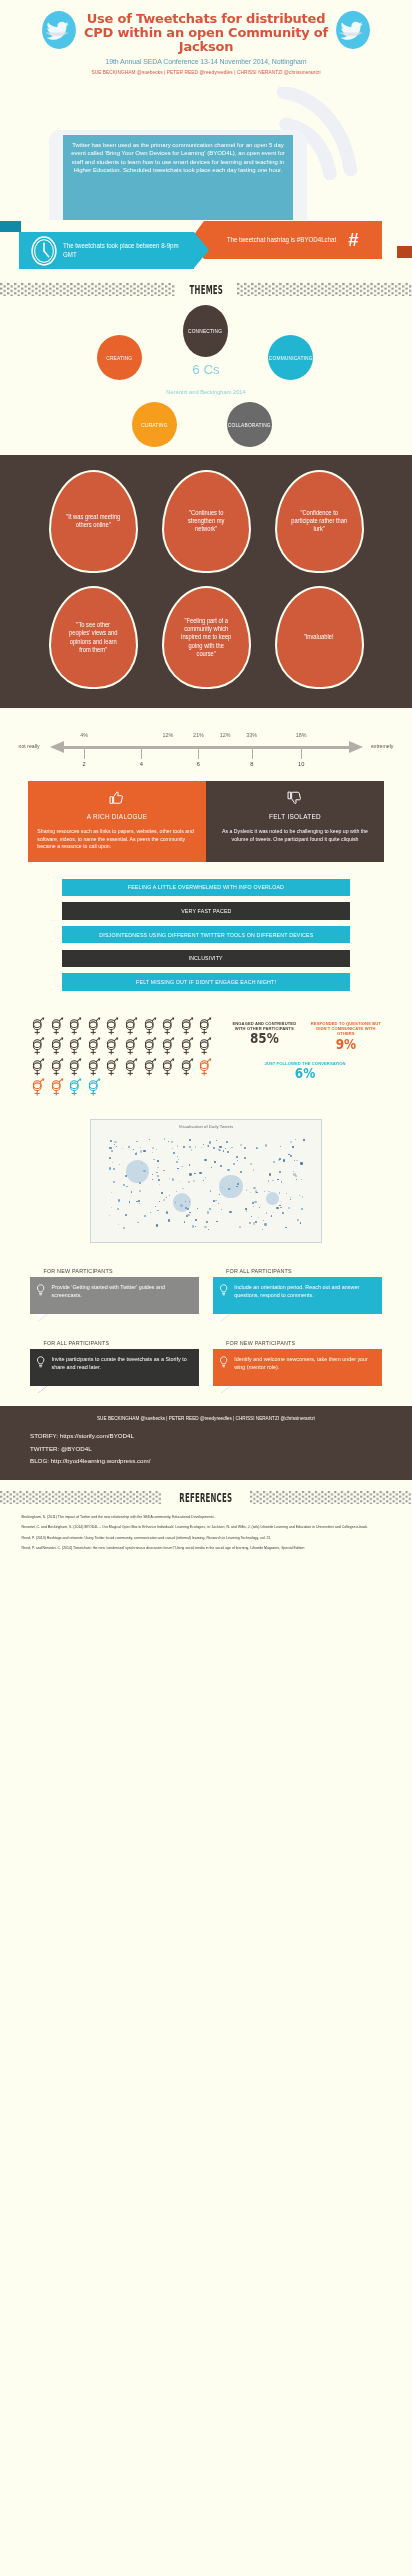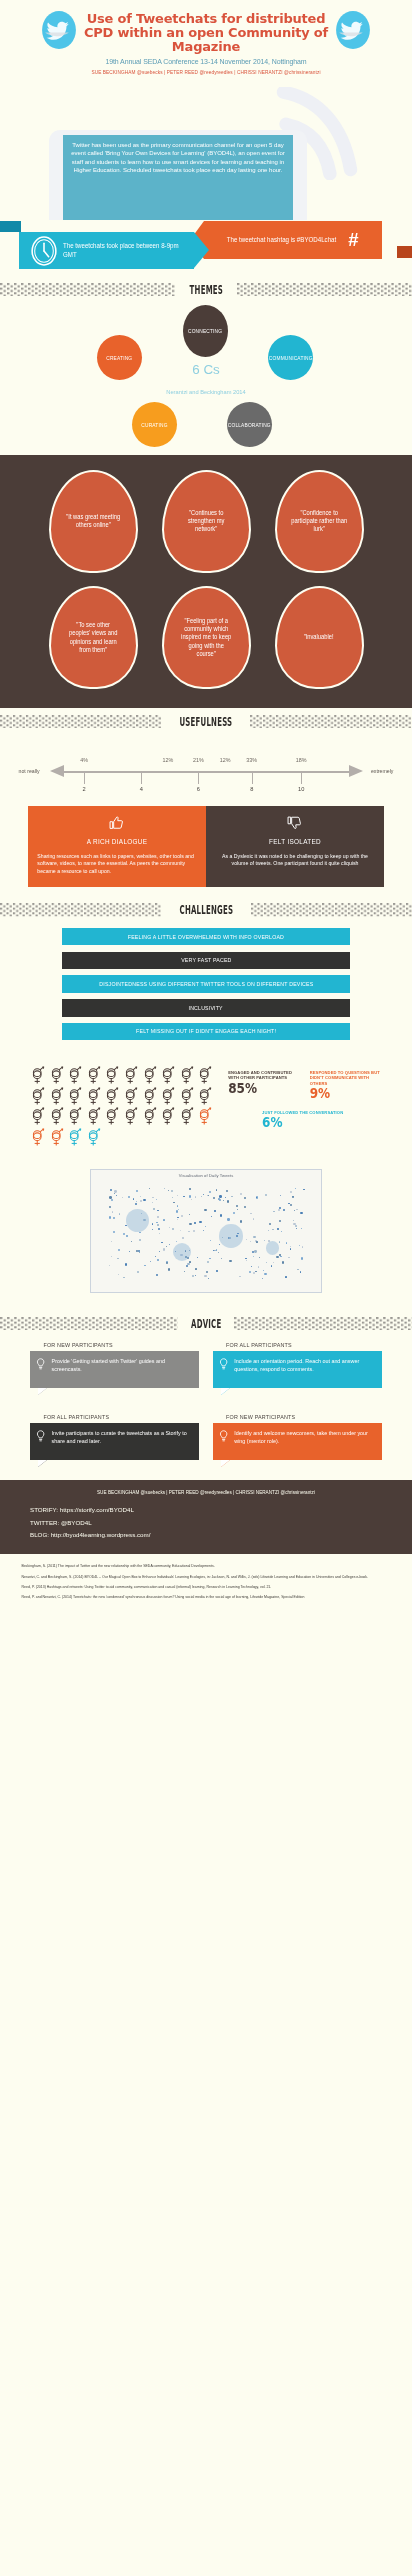--- a/index.html
+++ b/index.html
@@ -261,21 +261,21 @@
     padding: 0 5.2px;
   }
   .chal-bar span { transform: scaleX(0.92); display: block; }
 
   
   .participation { padding: 4.1px 0 11.3px; }
   .part-body { display: flex; padding: 9.3px 30px 0; gap: 7.2px; }
   .pictos { flex: 0 0 191px; display: flex; flex-wrap: wrap; gap: 2.1px 3.1px; }
   .picto { width: 15.5px; height: 18.5px; }
   .stats { flex: 1 1 auto; position: relative; padding-top: 4.1px; }
-  .stat { text-align: left; }
+  .stat { text-align: center; }
   .stat .slabel {
     font-family: "Liberation Sans Narrow", "Liberation Sans", sans-serif;
     font-size: 4.1px; line-height: 1.3; letter-spacing: 0.1px;
     font-weight: bold;
   }
   .stat .sval {
     font-family: "DejaVu Sans Condensed", "Liberation Sans Narrow", "Liberation Sans", sans-serif;
     font-size: 13.4px; font-weight: bold; line-height: 1.1; margin-top: 1px;
   }
   .stat-row { display: flex; gap: 9.3px; }
@@ -352,21 +352,21 @@
 
 <div class="header">
   <div class="header-row">
     <div class="tw-badge">
       <svg width="36" height="40" viewBox="0 0 70 78">
         <ellipse cx="35" cy="39" rx="33" ry="37" fill="#4ec4e8"></ellipse>
         <path d="M54 27c-1.6.7-3.3 1.2-5.1 1.4 1.8-1.1 3.2-2.8 3.9-4.9-1.7 1-3.6 1.8-5.6 2.2-1.6-1.7-3.9-2.8-6.5-2.8-4.9 0-8.9 4-8.9 8.9 0 .7.1 1.4.2 2-7.4-.4-14-3.9-18.4-9.3-.8 1.3-1.2 2.8-1.2 4.5 0 3.1 1.6 5.8 4 7.4-1.5 0-2.8-.4-4-1.1v.1c0 4.3 3.1 7.9 7.1 8.7-.7.2-1.5.3-2.3.3-.6 0-1.1-.1-1.7-.2 1.1 3.5 4.4 6.1 8.3 6.2-3 2.4-6.9 3.8-11 3.8-.7 0-1.4 0-2.1-.1 3.9 2.5 8.6 4 13.6 4 16.4 0 25.3-13.5 25.3-25.3v-1.2c1.8-1.3 3.3-2.9 4.4-4.6z" fill="#ffffff" opacity="0.92"></path>
         <path d="M8 44c6 5 18 9 32 6 6-1.3 11-3.6 14-6H8z" fill="#d9dde2" opacity="0.75"></path>
       </svg>
     </div>
-    <div class="title">Use of Tweetchats for distributed CPD within an open Community of Magazine</div>
+    <div class="title">Use of Tweetchats for distributed CPD within an open Community of Jackson</div>
     <div class="tw-badge">
       <svg width="36" height="40" viewBox="0 0 70 78">
         <ellipse cx="35" cy="39" rx="33" ry="37" fill="#4ec4e8"></ellipse>
         <path d="M54 27c-1.6.7-3.3 1.2-5.1 1.4 1.8-1.1 3.2-2.8 3.9-4.9-1.7 1-3.6 1.8-5.6 2.2-1.6-1.7-3.9-2.8-6.5-2.8-4.9 0-8.9 4-8.9 8.9 0 .7.1 1.4.2 2-7.4-.4-14-3.9-18.4-9.3-.8 1.3-1.2 2.8-1.2 4.5 0 3.1 1.6 5.8 4 7.4-1.5 0-2.8-.4-4-1.1v.1c0 4.3 3.1 7.9 7.1 8.7-.7.2-1.5.3-2.3.3-.6 0-1.1-.1-1.7-.2 1.1 3.5 4.4 6.1 8.3 6.2-3 2.4-6.9 3.8-11 3.8-.7 0-1.4 0-2.1-.1 3.9 2.5 8.6 4 13.6 4 16.4 0 25.3-13.5 25.3-25.3v-1.2c1.8-1.3 3.3-2.9 4.4-4.6z" fill="#ffffff" opacity="0.92"></path>
         <path d="M8 44c6 5 18 9 32 6 6-1.3 11-3.6 14-6H8z" fill="#d9dde2" opacity="0.75"></path>
       </svg>
     </div>
   </div>
   <div class="subtitle">19th Annual SEDA Conference 13-14 November 2014, Nottingham</div>
   <div class="authors">SUE BECKINGHAM @suebecks  |  PETER REED @reedyreedles  |  CHRISSI NERANTZI @chrissinerantzi</div>
@@ -459,33 +459,20 @@
     <div class="egg">
         <span>"Feeling part of a community which inspired me to keep going with the course"</span>
       </div>
     <div class="egg">
         <span>"Invaluable!</span>
       </div>
   </div>
 </div>
 
 <div class="usefulness">
-  <div class="sec-head">
-    <div class="dots">
-      <svg class="dots-svg" viewBox="0 0 300 26" preserveAspectRatio="none">
-          <rect width="300" height="26" fill="url(#dp1)"></rect>
-        </svg>
-    </div>
-    <h2>USEFULNESS</h2>
-    <div class="dots">
-      <svg class="dots-svg" viewBox="0 0 300 26" preserveAspectRatio="none">
-          <rect width="300" height="26" fill="url(#dp1)"></rect>
-        </svg>
-    </div>
-  </div>
 
   <div class="scale-wrap">
     <div class="end-lab left">not really</div>
     <div class="end-lab right">extremely</div>
     <div class="arrow-l"></div>
     <div class="arrow-r"></div>
     <div class="axis-line"></div>
     <div id="scale-marks">
         <div class="tick" style="left: 18%;"></div>
         <div class="tick-num" style="left: 18%;">2</div>
@@ -522,33 +509,20 @@
             <path d="M11 19l6 9c1.6.6 2.8-.4 2.6-2L19 21h7c1.4 0 2.3-1.2 2-2.5l-2.2-10C25.5 7.2 24.5 6.3 23.2 6.3H11V19zM4 6h5v13H4z" fill="none" stroke="#fff" stroke-width="1.9" stroke-linejoin="round"></path>
           </svg>
       </div>
       <h3>FELT ISOLATED</h3>
       <p>As a Dyslexic it was noted to be challenging to keep up with the volume of tweets. One participant found it quite cliquish</p>
     </div>
   </div>
 </div>
 
 <div class="challenges">
-  <div class="sec-head">
-    <div class="dots">
-      <svg class="dots-svg" viewBox="0 0 300 26" preserveAspectRatio="none">
-          <rect width="300" height="26" fill="url(#dp1)"></rect>
-        </svg>
-    </div>
-    <h2>CHALLENGES</h2>
-    <div class="dots">
-      <svg class="dots-svg" viewBox="0 0 300 26" preserveAspectRatio="none">
-          <rect width="300" height="26" fill="url(#dp1)"></rect>
-        </svg>
-    </div>
-  </div>
   <div class="chal-list" id="chal-list">
       <div class="chal-bar" style="background: rgb(34, 181, 209);">
         <span>FEELING A LITTLE OVERWHELMED WITH INFO OVERLOAD</span>
       </div>
       <div class="chal-bar" style="background: rgb(51, 51, 49);">
         <span>VERY FAST PACED</span>
       </div>
       <div class="chal-bar" style="background: rgb(34, 181, 209);">
         <span>DISJOINTEDNESS USING DIFFERENT TWITTER TOOLS ON DIFFERENT DEVICES</span>
       </div>
@@ -1092,33 +1066,20 @@
         <div class="viz-node" style="width: 1.3px; height: 1.3px; left: 76.8712%; top: 75.628%; background: rgb(159, 184, 204);"></div>
         <div class="viz-node" style="width: 23px; height: 23px; left: 14%; top: 26.1943%; background: rgba(110, 160, 205, 0.35);"></div>
         <div class="viz-node" style="width: 18.4px; height: 18.4px; left: 35%; top: 57.8016%; background: rgba(110, 160, 205, 0.35);"></div>
         <div class="viz-node" style="width: 23.5px; height: 23.5px; left: 56%; top: 40.4789%; background: rgba(110, 160, 205, 0.35);"></div>
         <div class="viz-node" style="width: 13.6px; height: 13.6px; left: 77%; top: 56.2015%; background: rgba(110, 160, 205, 0.35);"></div>
       </div>
   </div>
 </div>
 
 <div class="advice">
-  <div class="sec-head">
-    <div class="dots">
-      <svg class="dots-svg" viewBox="0 0 300 26" preserveAspectRatio="none">
-          <rect width="300" height="26" fill="url(#dp1)"></rect>
-        </svg>
-    </div>
-    <h2>ADVICE</h2>
-    <div class="dots">
-      <svg class="dots-svg" viewBox="0 0 300 26" preserveAspectRatio="none">
-          <rect width="300" height="26" fill="url(#dp1)"></rect>
-        </svg>
-    </div>
-  </div>
   <div class="advice-grid" id="advice-grid">
       <div class="card">
         <div class="card-head">FOR NEW PARTICIPANTS</div>
         <div class="bubble" style="background: rgb(138, 138, 136);">
           <div class="bulb"><svg width="9.3" height="12.4" viewBox="0 0 18 24">
               <path d="M9 1.5c-3.6 0-6.3 2.8-6.3 6.2 0 2.4 1.3 3.8 2.3 5 .7.9 1 1.6 1 2.6h6c0-1 .3-1.7 1-2.6 1-1.2 2.3-2.6 2.3-5C15.3 4.3 12.6 1.5 9 1.5z" fill="none" stroke="#fff" stroke-width="1.6"></path>
               <line x1="6" y1="18.3" x2="12" y2="18.3" stroke="#fff" stroke-width="1.6"></line>
               <line x1="6.8" y1="21" x2="11.2" y2="21" stroke="#fff" stroke-width="1.6"></line>
             </svg></div>
           <div>Provide 'Getting started with Twitter' guides and screencasts.</div>
@@ -1167,20 +1128,33 @@
 <div class="links">
   <div class="authors2">SUE BECKINGHAM @suebecks  |  PETER REED @reedyreedles  |  CHRISSI NERANTZI @chrissinerantzi</div>
   <div id="link-list">
       <div class="link-line"><b>STORIFY: </b><span>https://storify.com/BYOD4L</span></div>
       <div class="link-line"><b>TWITTER: </b><span>@BYOD4L</span></div>
       <div class="link-line"><b>BLOG: </b><span>http://byod4learning.wordpress.com/</span></div>
     </div>
 </div>
 
 <div class="references">
+  <div class="sec-head">
+    <div class="dots">
+      <svg class="dots-svg" viewBox="0 0 300 26" preserveAspectRatio="none">
+          <rect width="300" height="26" fill="url(#dp1)"></rect>
+        </svg>
+    </div>
+    <h2>REFERENCES</h2>
+    <div class="dots">
+      <svg class="dots-svg" viewBox="0 0 300 26" preserveAspectRatio="none">
+          <rect width="300" height="26" fill="url(#dp1)"></rect>
+        </svg>
+    </div>
+  </div>
   <div class="ref-list" id="ref-list">
       <div class="ref">Beckingham, S. (2011) The impact of Twitter and the new relationship with the SEDA community, Educational Developments.</div>
       <div class="ref">Nerantzi, C. and Beckingham, S. (2014) BYOD4L – Our Magical Open Box to Enhance Individuals' Learning Ecologies, in: Jackson, N. and Willis, J. (eds) Lifewide Learning and Education in Universities and Colleges e-book.</div>
       <div class="ref">Reed, P. (2013) Hashtags and retweets: Using Twitter to aid community, communication and casual (informal) learning, Research in Learning Technology, vol. 21.</div>
       <div class="ref">Reed, P. and Nerantzi, C. (2014) Tweetchats: the new 'condensed' synchronous discussion forum? Using social media in the social age of learning, Lifewide Magazine, Special Edition</div>
     </div>
 </div>
 
 
 </body></html>

